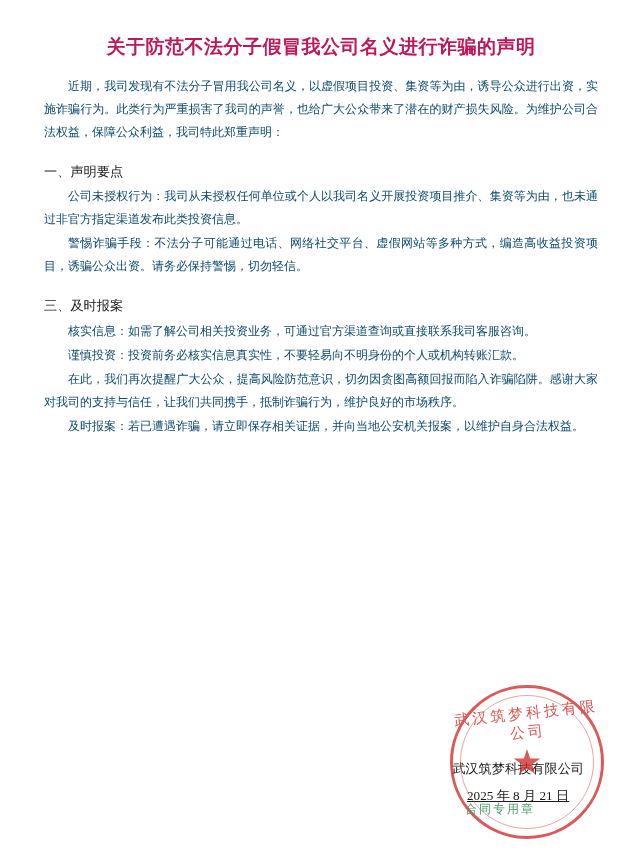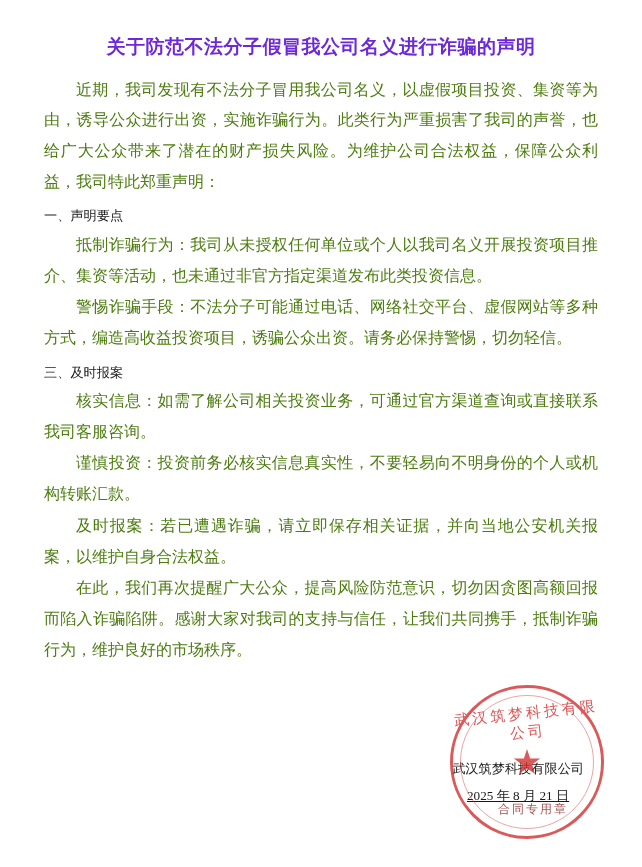--- a/index.html
+++ b/index.html
@@ -22,35 +22,35 @@
     box-sizing: border-box;
     padding: 34px 44px 0 44px;
   }
   .doc-title {
     text-align: center;
     font-size: 19px;
     font-weight: bold;
     letter-spacing: 0.5px;
     margin: 0 0 14px 0;
     line-height: 1.4;
-    color: #6d28d9;
+    color: #be185d;
   }
   .para {
-    font-size: 16px;
+    font-size: 12px;
     line-height: 1.92;
     margin: 0 0 1px 0;
     text-align: justify;
     text-justify: inter-ideograph;
     text-indent: 2em;
-    color: #4d7c0f;
+    color: #0c4a6e;
   }
   .section-head {
     font-size: 13.2px;
     line-height: 1.92;
-    margin: 6px 0 1px 0;
+    margin: 15px 0 1px 0;
     text-indent: 0;
     color: #1a1a1a;
   }
   .sign-block {
     position: absolute;
     right: 58px;
     bottom: 58px;
     text-align: center;
     font-size: 13.2px;
     line-height: 2.0;
@@ -87,22 +87,22 @@
     color: #d22b2b;
     font-size: 15px;
     letter-spacing: 3px;
     font-family: "Liberation Serif", serif;
     transform: rotate(-6deg);
   }
   .seal-text-bottom {
     position: absolute;
     left: 12px; right: 0;
     bottom: 18px;
-    text-align: center;
-    color: #7f1d1d;
+    text-align: left;
+    color: #15803d;
     font-size: 12px;
     letter-spacing: 2px;
     font-family: "Liberation Serif", serif;
   }
   .seal-inner-line {
     position: absolute;
     left: 7px; top: 7px; right: 7px; bottom: 7px;
     border: 1px solid #d22b2b;
     border-radius: 50%;
     opacity: 0.55;
@@ -111,30 +111,30 @@
 </head>
 <body>
 
 <div class="page">
 
   <h1 class="doc-title">关于防范不法分子假冒我公司名义进行诈骗的声明</h1>
 
   <p class="para">近期，我司发现有不法分子冒用我公司名义，以虚假项目投资、集资等为由，诱导公众进行出资，实施诈骗行为。此类行为严重损害了我司的声誉，也给广大公众带来了潜在的财产损失风险。为维护公司合法权益，保障公众利益，我司特此郑重声明：</p>
 
   <p class="section-head">一、声明要点</p>
-  <p class="para">抵制诈骗行为：我司从未授权任何单位或个人以我司名义开展投资项目推介、集资等活动，也未通过非官方指定渠道发布此类投资信息。</p>
+  <p class="para">公司未授权行为：我司从未授权任何单位或个人以我司名义开展投资项目推介、集资等为由，也未通过非官方指定渠道发布此类投资信息。</p>
   <p class="para">警惕诈骗手段：不法分子可能通过电话、网络社交平台、虚假网站等多种方式，编造高收益投资项目，诱骗公众出资。请务必保持警惕，切勿轻信。</p>
 
 
   <p class="section-head">三、及时报案</p>
   <p class="para">核实信息：如需了解公司相关投资业务，可通过官方渠道查询或直接联系我司客服咨询。</p>
   <p class="para">谨慎投资：投资前务必核实信息真实性，不要轻易向不明身份的个人或机构转账汇款。</p>
+  <p class="para">在此，我们再次提醒广大公众，提高风险防范意识，切勿因贪图高额回报而陷入诈骗陷阱。感谢大家对我司的支持与信任，让我们共同携手，抵制诈骗行为，维护良好的市场秩序。</p>
+
   <p class="para">及时报案：若已遭遇诈骗，请立即保存相关证据，并向当地公安机关报案，以维护自身合法权益。</p>
-
-  <p class="para">在此，我们再次提醒广大公众，提高风险防范意识，切勿因贪图高额回报而陷入诈骗陷阱。感谢大家对我司的支持与信任，让我们共同携手，抵制诈骗行为，维护良好的市场秩序。</p>
 
   <div class="sign-block">
     <div class="sign-company">武汉筑梦科技有限公司</div>
     <div class="sign-date">2025 年 8 月 21 日</div>
   </div>
 
   <div class="seal">
     <div class="seal-inner-line"></div>
     <div class="seal-text-top">武汉筑梦科技有限公司</div>
     <div class="star">★</div>

